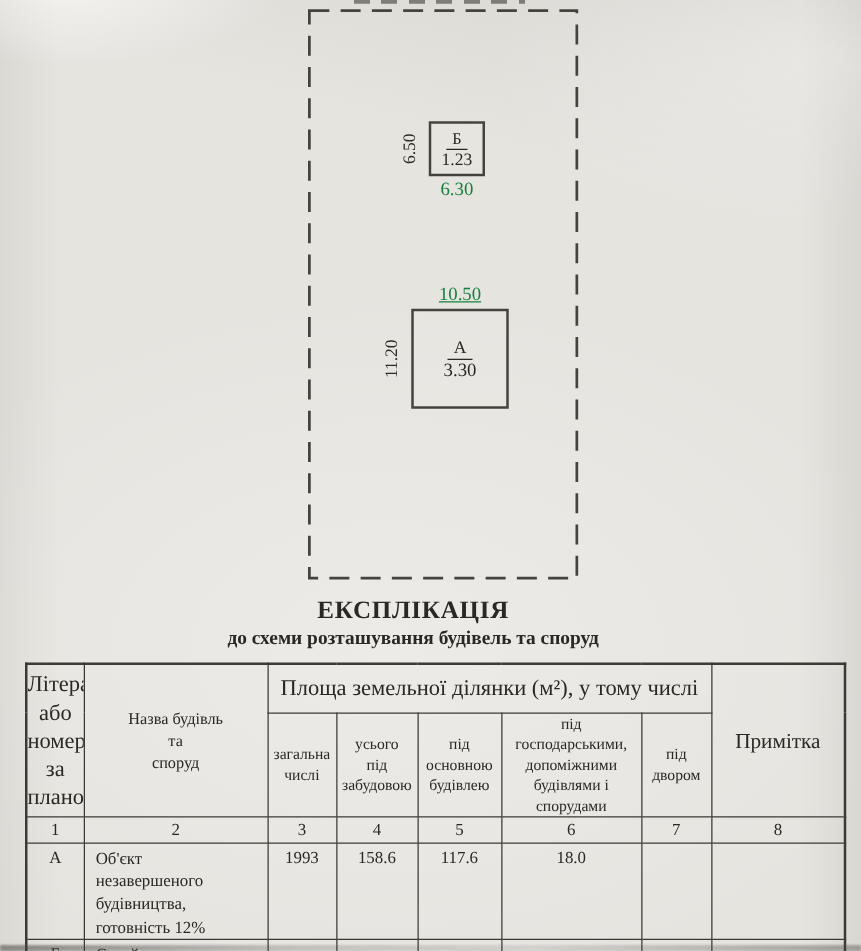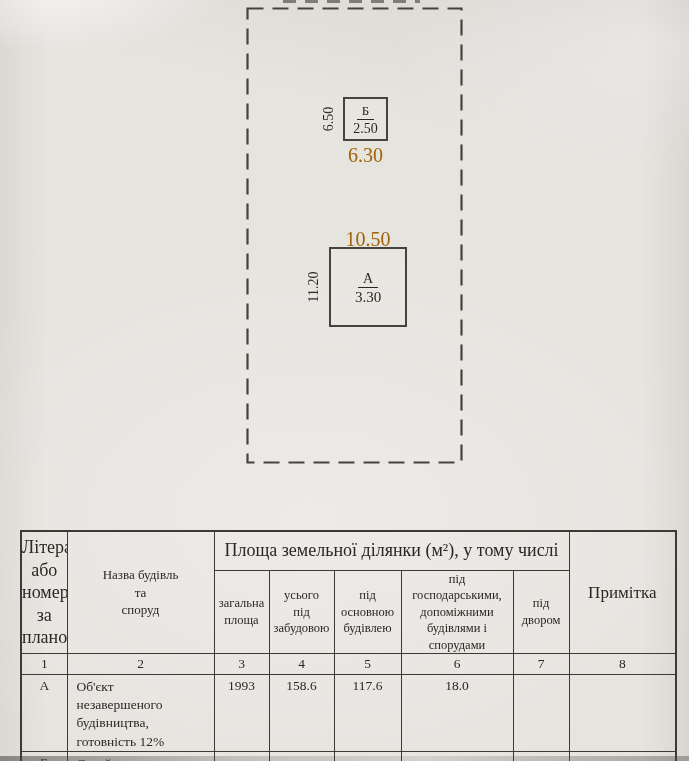--- a/index.html
+++ b/index.html
@@ -36,21 +36,21 @@
          display:flex; align-items:center; justify-content:center; }
   .bld-b { left:343px; top:97px;  width:45px; height:44px; }
   .bld-a { left:329px; top:247px; width:78px; height:80px; }
 
   .frac { text-align:center; line-height:1.1; }
   .frac .top { display:inline-block; border-bottom:1.5px solid #2b2824; padding:0 5px 1px; font-size:13px; }
   .frac .bot { display:block; font-size:14px; padding-top:1px; }
   .bld-a .frac .top { font-size:14px; }
   .bld-a .frac .bot { font-size:15px; }
 
-  .dim { position:absolute; font-size:20px; color:#a16207; }
+  .dim { position:absolute; font-size:15px; color:#15803d; }
   .dim-h { text-align:center; }
   .vdim-wrap { position:absolute; display:flex; align-items:center; justify-content:center; }
   .vdim-wrap span { transform:rotate(-90deg); white-space:nowrap; font-size:14px; color:#2e2b27; }
   .dim-b-bottom { left:338px; top:144px; width:55px; }
   .dim-a-top    { left:329px; top:228px; width:78px;text-decoration:underline; }
   .vdim-b { left:316px; top:95px;  width:26px; height:48px; }
   .vdim-a { left:301px; top:247px; width:26px; height:80px; }
 
   
   .title-block { position:absolute; left:0; top:477px; width:661px; text-align:center; }
@@ -83,40 +83,42 @@
 
   <div class="cutoff-top"></div>
 
   <svg class="boundary-svg" viewBox="0 0 217 457" xmlns="http://www.w3.org/2000/svg">
     <rect x="1.5" y="1.5" width="214" height="454" fill="none" stroke="#46433e" stroke-width="2.2" stroke-dasharray="16 9"></rect>
   </svg>
 
   <div class="bld bld-b">
     <div class="frac">
       <span class="top">Б</span>
-      <span class="bot">2.50</span>
+      <span class="bot">1.23</span>
     </div>
   </div>
   <div class="vdim-wrap vdim-b">
     <span>6.50</span>
   </div>
   <div class="dim dim-h dim-b-bottom">6.30</div>
 
   <div class="dim dim-h dim-a-top">10.50</div>
   <div class="bld bld-a">
     <div class="frac">
       <span class="top">А</span>
       <span class="bot">3.30</span>
     </div>
   </div>
   <div class="vdim-wrap vdim-a">
     <span>11.20</span>
   </div>
 
   <div class="title-block">
+    <div class="title-main">ЕКСПЛІКАЦІЯ</div>
+    <div class="title-sub">до схеми розташування будівель та споруд</div>
   </div>
 
   <div class="expl-table-wrap">
     <table>
       <colgroup>
         <col style="width:46px">
           <col style="width:147px">
           <col style="width:55px">
           <col style="width:65px">
         <col style="width:67px">
@@ -132,21 +134,21 @@
 за
 планом</th>
         <th rowspan="2" class="h-name ml">Назва будівль
 та
 споруд</th>
         <th colspan="5" class="h-group">Площа земельної ділянки (м²), у тому числі</th>
         <th rowspan="2" class="h-note">Примітка</th>
       </tr>
       <tr class="row-h2">
         <th class="h-sub ml">загальна
-площа</th>
+числі</th>
         <th class="h-sub ml">усього
 під
 забудовою</th>
         <th class="h-sub ml">під
 основною
 будівлею</th>
         <th class="h-sub ml">під
 господарськими,
 допоміжними
 будівлями і

